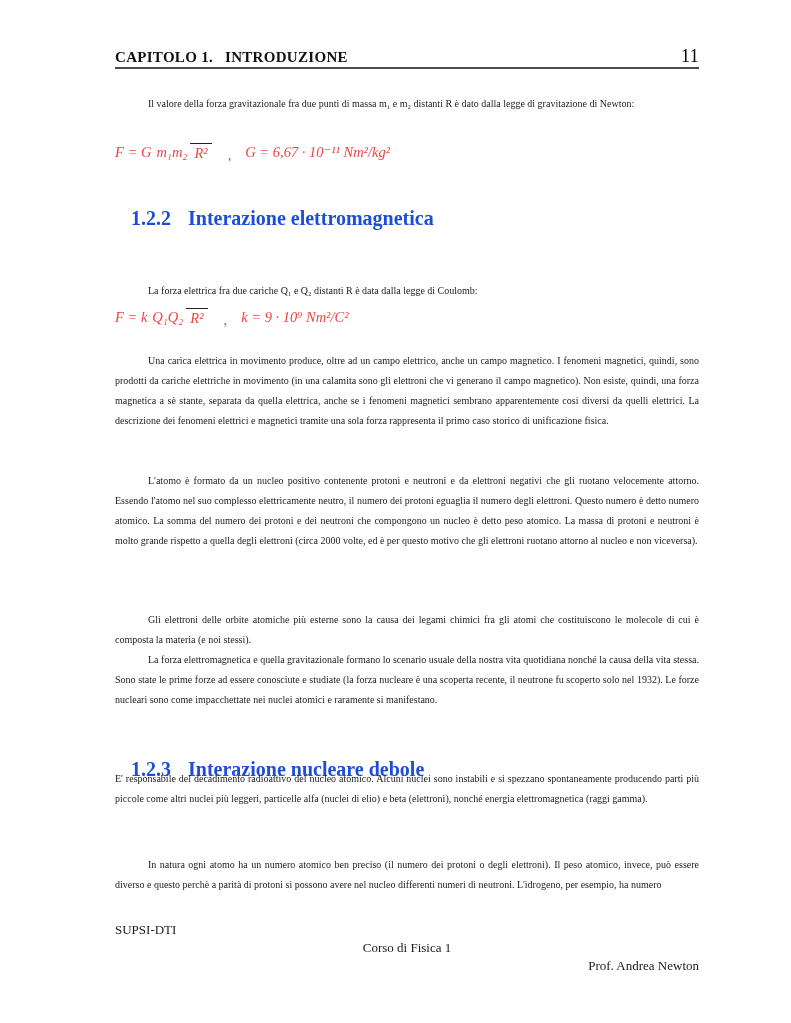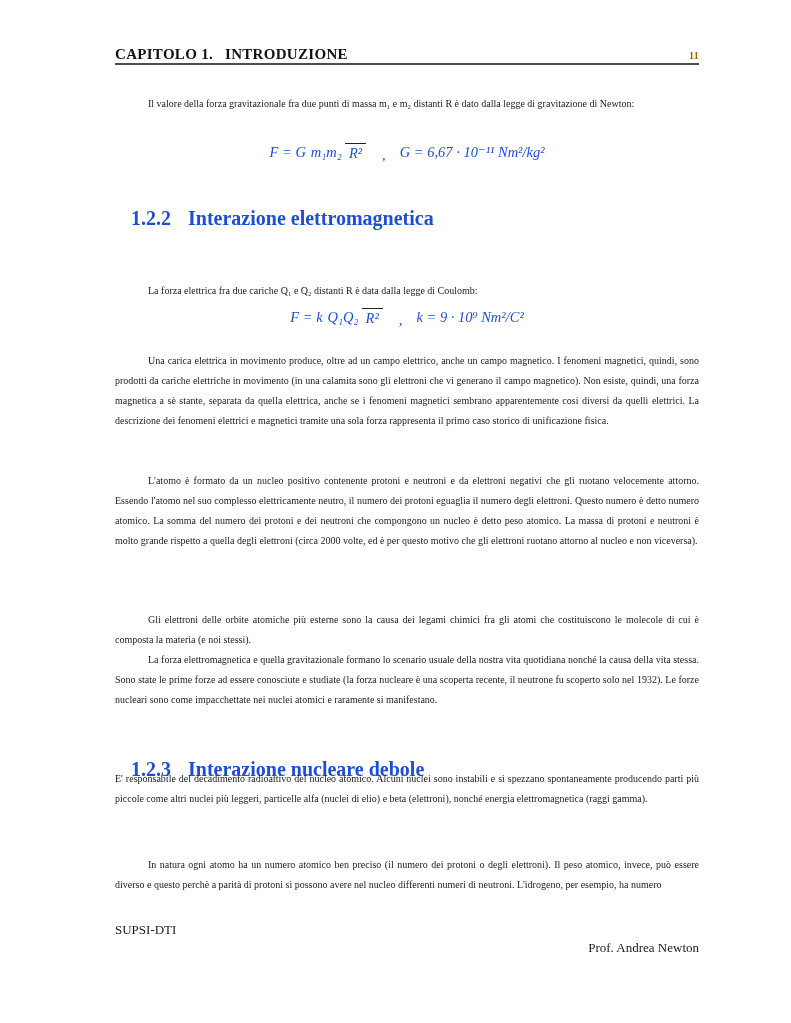--- a/index.html
+++ b/index.html
@@ -28,21 +28,21 @@
     justify-content: space-between;
     align-items: baseline;
     padding-bottom: 0;
     border-bottom: 2px solid #4d4d4d;
     font-weight: bold;
     font-size: 15px;
     letter-spacing: 0.3px;
     color: #111;
   }
   .chapter-label { margin-right: 12px; }
-  .pagenum { font-weight: bold; font-size: 10px; color: #a16207; }
+  .pagenum { font-weight: normal; font-size: 18px; color: #000000; }
 
   
   .para {
     margin: 0;
     font-size: 10px;
     line-height: 20px;
     text-align: justify;
     hyphens: none;
   }
   .indent { text-indent: 33px; }
@@ -54,25 +54,24 @@
     font-size: 20px;
     font-weight: bold;
     color: #1d4ed8;
     line-height: 22px;
   }
   .secnum { margin-right: 17px; }
 
   
   .formula {
     display: flex;
-    justify-content: center;
     align-items: center;
     font-style: italic;
     font-size: 14.5px;
-    color: #1d4ed8;
+    color: #ef4444;
   }
   .frac {
     display: inline-flex;
     flex-direction: row;
     align-items: center;
     margin-left: 2px;
   }
   .frac .num { line-height: 19px; padding: 0 3px; }
   .frac .den { line-height: 19px; padding: 0 4px; border-top: 1.4px solid #222; }
   .fcomma { margin: 6px 14px 0 16px; }
@@ -143,16 +142,17 @@
     <span class="secnum">1.2.3</span>
     <span>Interazione nucleare debole</span>
   </h2>
 
   <p class="para indent abs" style="top:855px">In natura ogni atomo ha un numero atomico ben preciso (il numero dei protoni o degli elettroni). Il peso atomico, invece, può essere diverso e questo perchè a parità di protoni si possono avere nel nucleo differenti numeri di neutroni. L'idrogeno, per esempio, ha numero</p>
 
   <p class="para abs" style="top:769px">E' responsabile del decadimento radioattivo del nucleo atomico. Alcuni nuclei sono instabili e si spezzano spontaneamente producendo parti più piccole come altri nuclei più leggeri, particelle alfa (nuclei di elio) e beta (elettroni), nonché energia elettromagnetica (raggi gamma).</p>
 
   <div class="footer abs">
     <span class="f-left">SUPSI-DTI</span>
+    <span class="f-center">Corso di Fisica 1</span>
     <span class="f-right">Prof. Andrea Newton</span>
   </div>
 
 </div>
 
 </body></html>

